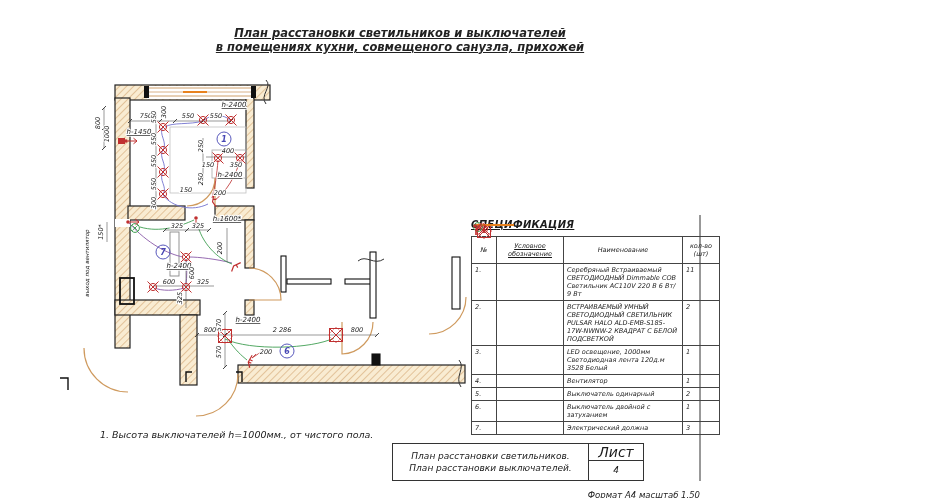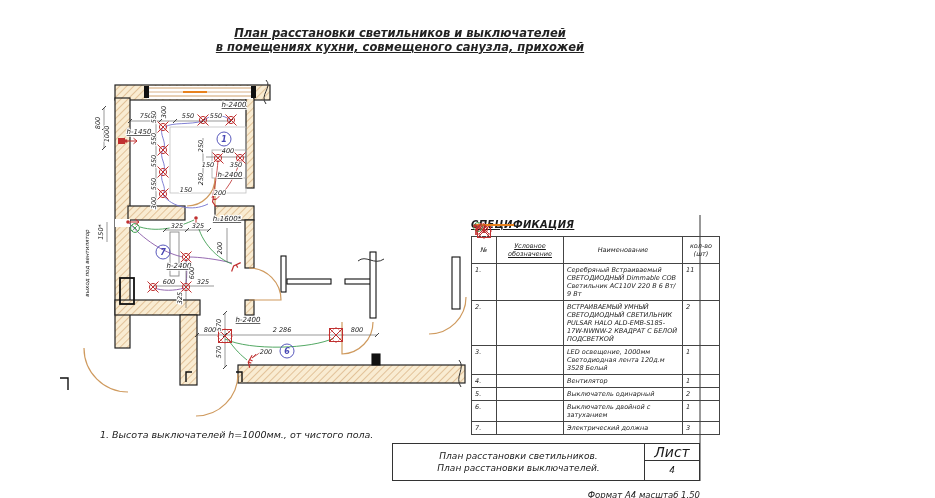--- a/index.html
+++ b/index.html
@@ -27,21 +27,21 @@
   .c-sym{width:60px;text-align:center;text-decoration:underline;}
   .c-name{width:112px;}
   .c-qty{width:30px;}
   td.u{}
   .cellsym{display:block;margin:2px auto 0;}
   
   .notes{position:absolute;left:62px;top:429px;font-style:italic;font-size:9.5px;
          line-height:12px;color:#222;margin-left:38px;}
   .notes .in{margin-left:14px;}
   
-  .tblock{position:absolute;left:392px;top:443px;width:308px;height:38px;
+  .tblock{position:absolute;left:392px;top:443px;width:252px;height:38px;
           border:1.3px solid #333;box-sizing:border-box;display:flex;}
   .tb-main{flex:1;display:flex;flex-direction:column;justify-content:center;
            text-align:center;font-style:italic;font-size:9px;line-height:12px;}
   .tb-right{width:54px;border-left:1.3px solid #333;display:flex;flex-direction:column;}
   .tb-sheet{height:16px;border-bottom:1.3px solid #333;font-style:italic;font-size:14px;
             text-align:center;line-height:16px;}
   .tb-num{flex:1;font-style:italic;font-size:9px;text-align:center;line-height:19px;}
   .fmt{position:absolute;left:520px;top:483px;width:180px;text-align:right;
        font-style:italic;font-size:8.5px;color:#222;margin-top:7px;}
 </style>

